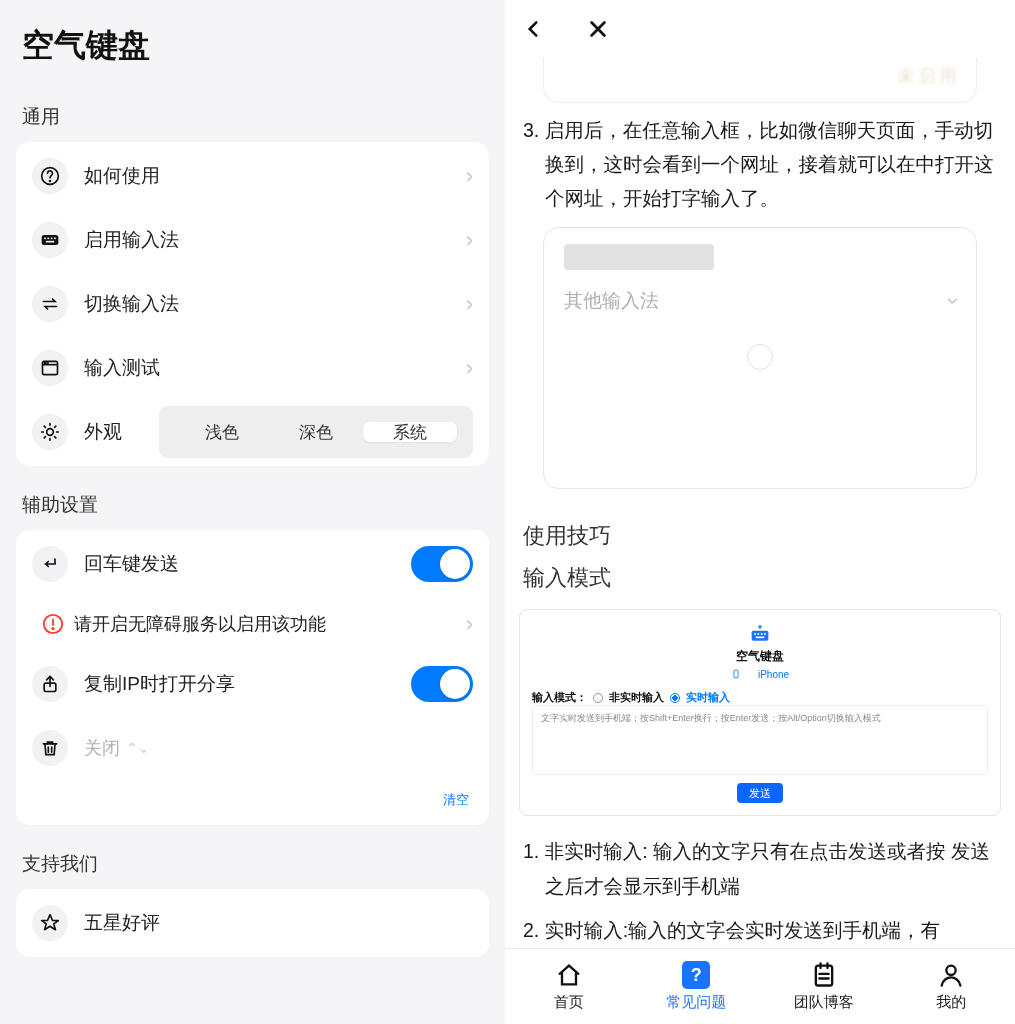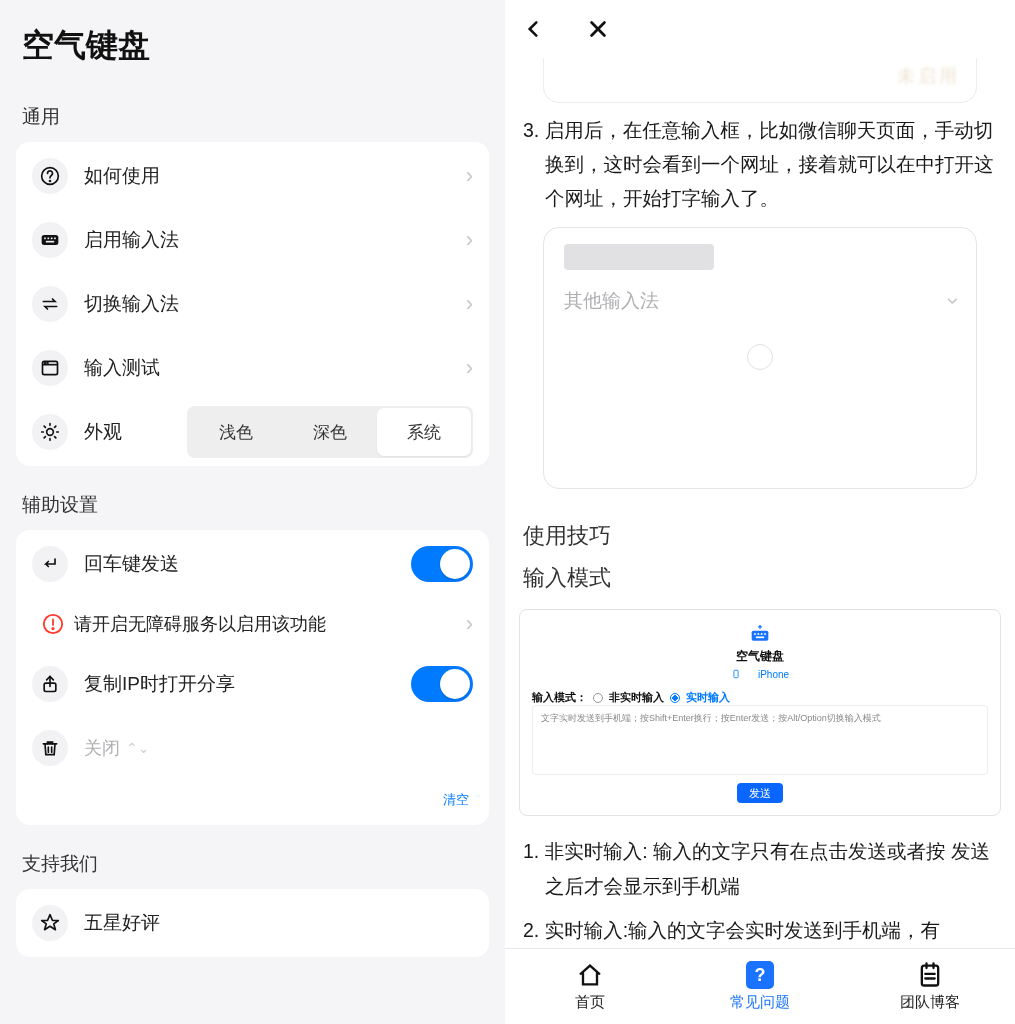--- a/index.html
+++ b/index.html
@@ -72,21 +72,21 @@
     .row-sub .label { font-size: 18px; }
     .chevron {
       color: #c7c7cc;
       font-size: 22px;
       font-weight: 300;
     }
     .seg {
       display: flex;
       background: #eeeeef;
       border-radius: 8px;
-      padding: 2px;
+      padding: 16px;
       gap: 0;
       height: 52px;
     }
     .seg-item {
       width: 94px;
       display: flex;
       align-items: center;
       justify-content: center;
       font-size: 17px;
       color: #333;
@@ -497,14 +497,21 @@
       <span>常见问题</span>
     </div>
     <div class="tab-item">
       <svg width="28" height="28" viewBox="0 0 24 24" fill="none" stroke="#111" stroke-width="2" stroke-linecap="round">
           <rect x="5" y="4" width="14" height="17" rx="2"></rect>
           <path d="M9 2v4M15 2v4"></path>
           <path d="M8 11h8M8 15h8"></path>
         </svg>
       <span>团队博客</span>
     </div>
+    <div class="tab-item">
+      <svg width="28" height="28" viewBox="0 0 24 24" fill="none" stroke="#111" stroke-width="2" stroke-linecap="round">
+          <circle cx="12" cy="8" r="4"></circle>
+          <path d="M4 21c1-5 5-7 8-7s7 2 8 7"></path>
+        </svg>
+      <span>我的</span>
+    </div>
   </div>
 </div>
 
 </body></html>

